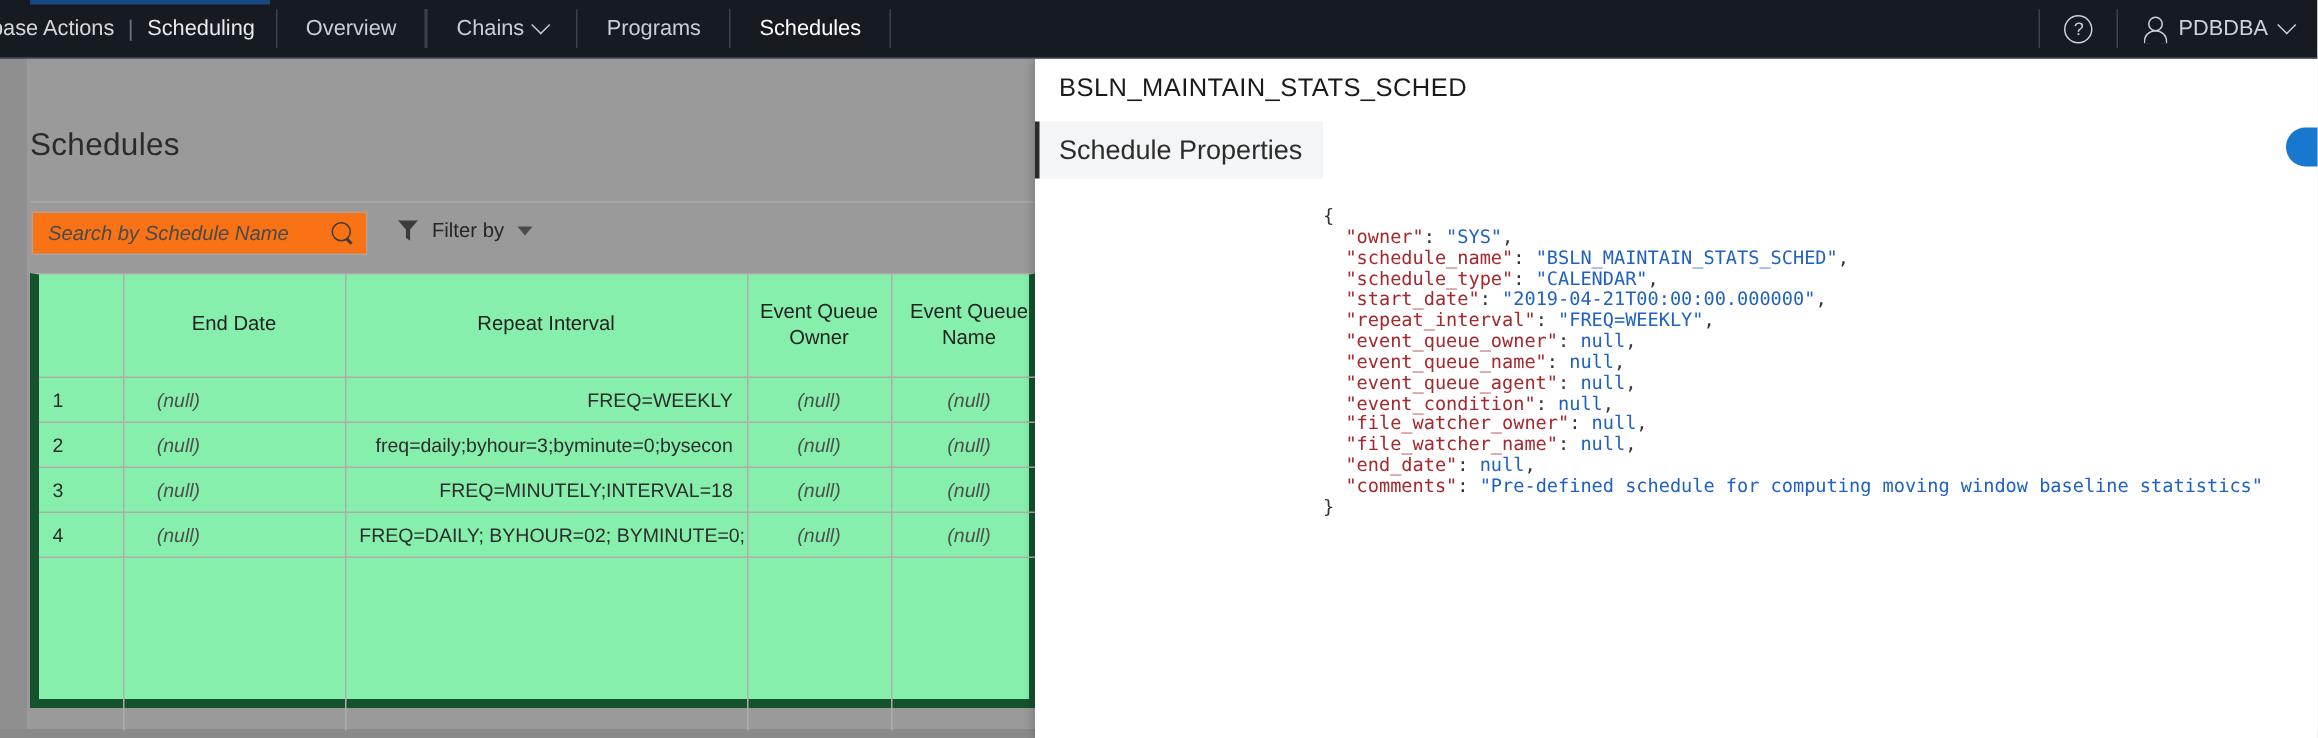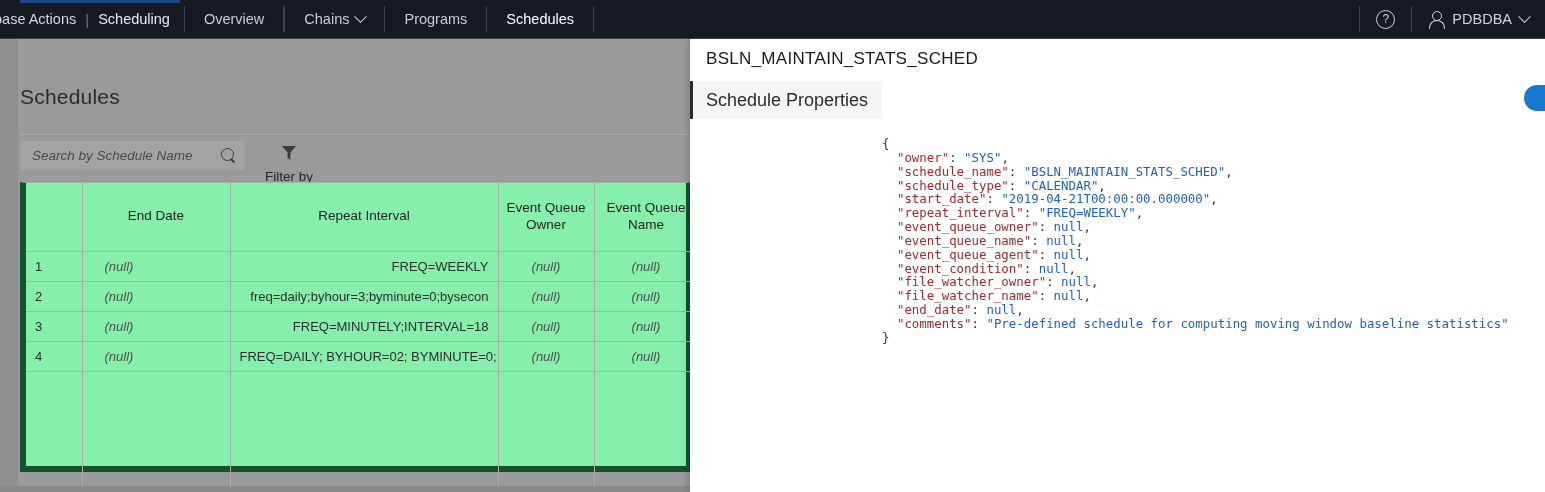--- a/index.html
+++ b/index.html
@@ -80,41 +80,41 @@
   .page-title {
     position: absolute; left: 20px; top: 85px;
     font-size: 21px; color: #2b2b2b; letter-spacing: .2px;
   }
   .toolbar-rule {
     position: absolute; left: 20px; top: 134px; width: 672px; height: 1px;
     background: #a8a8a8;
   }
   .search-box {
     position: absolute; left: 21px; top: 141px; width: 224px; height: 29px;
-    border: 1px solid #a6a6a6; background: #a3a3a3;
+    border: 1px solid #a6a6a6; background: #f97316;
     display: flex; align-items: center; padding: 0 8px 0 10px;
   }
   .search-box .ph {
     flex: 1; font-style: italic; font-size: 13.5px; color: #4a4a4a;
     white-space: nowrap; overflow: hidden;
   }
   .mag { width: 15px; height: 15px; position: relative; flex: none; }
   .mag::before {
     content: ""; position: absolute; left: 0; top: 0;
     width: 11px; height: 11px; border: 1.5px solid #3c3c3c; border-radius: 50%;
   }
   .mag::after {
     content: ""; position: absolute; left: 10px; top: 10px;
     width: 5px; height: 1.6px; background: #3c3c3c;
     transform: rotate(45deg); transform-origin: left center;
   }
   .filter-by {
     position: absolute; left: 265px; top: 146px;
     display: flex; align-items: center; gap: 9px;
-    font-size: 13.5px; color: #262626; white-space: nowrap; flex-direction: column;
+    font-size: 13.5px; color: #262626; white-space: nowrap;
   }
   .funnel {
     width: 14px; height: 14px;
     clip-path: polygon(0 0, 100% 0, 60% 46%, 60% 100%, 40% 86%, 40% 46%);
     background: #3b3b3b; flex: none;
   }
   .tri-down {
     width: 0; height: 0; border-left: 5px solid transparent;
     border-right: 5px solid transparent; border-top: 6px solid #4a4a4a;
   }

